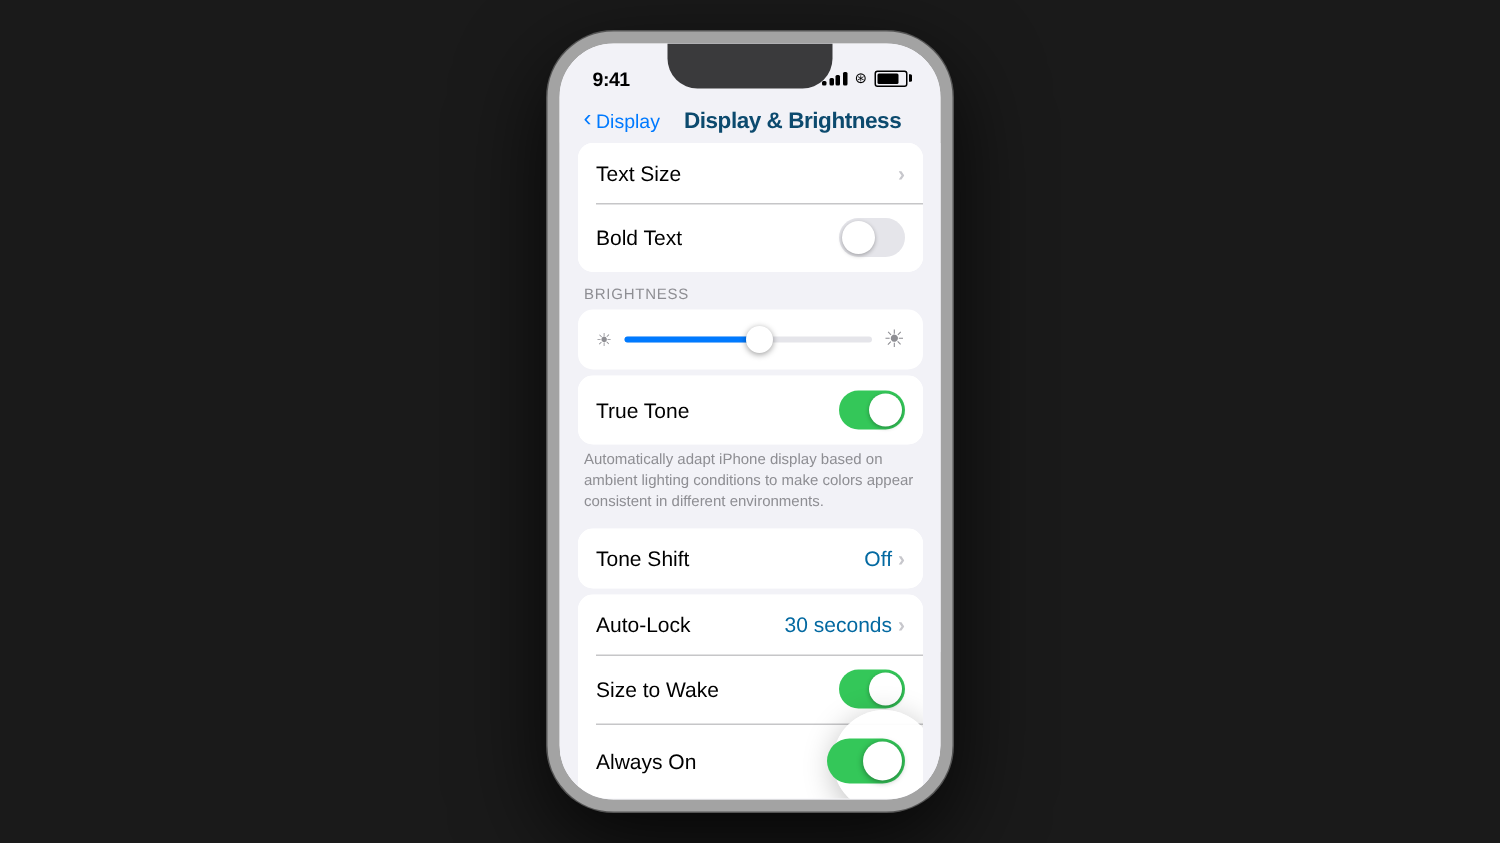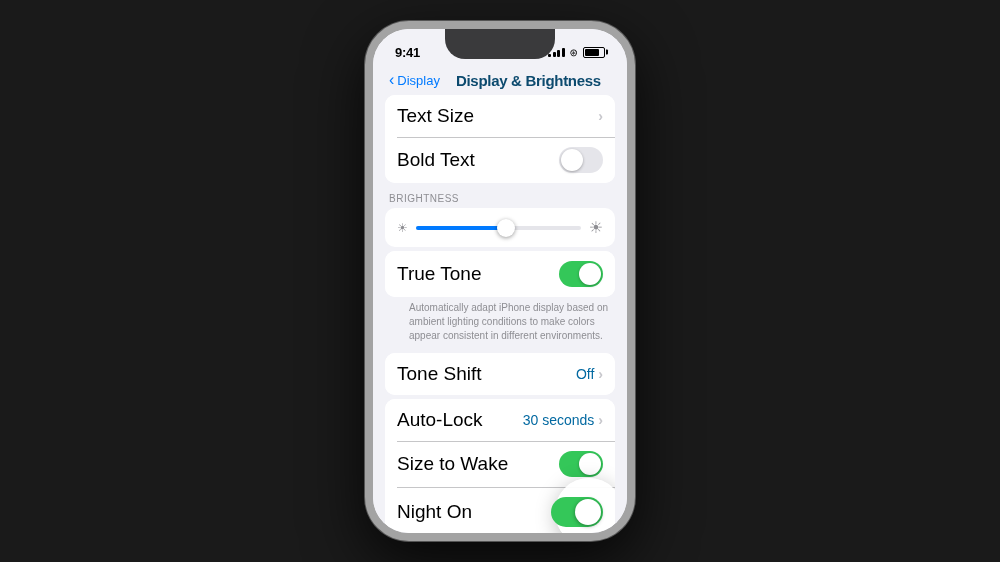--- a/index.html
+++ b/index.html
@@ -195,21 +195,21 @@
       content: '';
       position: absolute;
       top: 0;
       left: 12px;
       right: 0;
       height: 0.5px;
       background: #c6c6c8;
     }
 
     .row-label {
-      font-size: 19px;
+      font-size: 14px;
       color: #000;
       font-weight: 400;
     }
 
     .row-right {
       display: flex;
       align-items: center;
       gap: 4px;
     }
 
@@ -308,21 +308,20 @@
       border-radius: 50%;
       box-shadow: 0 1px 4px rgba(0,0,0,0.4);
     }
 
     
     .description-text {
       font-size: 10px;
       color: #8e8e93;
       padding: 4px 16px 6px 16px;
       line-height: 1.4;
-      margin-left: 20px;
     }
 
     
     .always-on-highlight {
       position: relative;
     }
 
     .always-on-highlight::after {
       content: '';
       position: absolute;
@@ -462,21 +461,21 @@
               <span class="chevron-right">›</span>
             </div>
           </div>
           <div class="settings-row">
             <span class="row-label">Size to Wake</span>
             <div class="toggle on">
               <div class="toggle-thumb"></div>
             </div>
           </div>
           <div class="settings-row always-on-highlight">
-            <span class="row-label">Night On</span>
+            <span class="row-label">Always On</span>
             <div class="always-on-toggle-wrap">
               <div class="toggle-large on">
                 <div class="toggle-large-thumb"></div>
               </div>
             </div>
           </div>
         </div>
       </div>
 
     </div>

